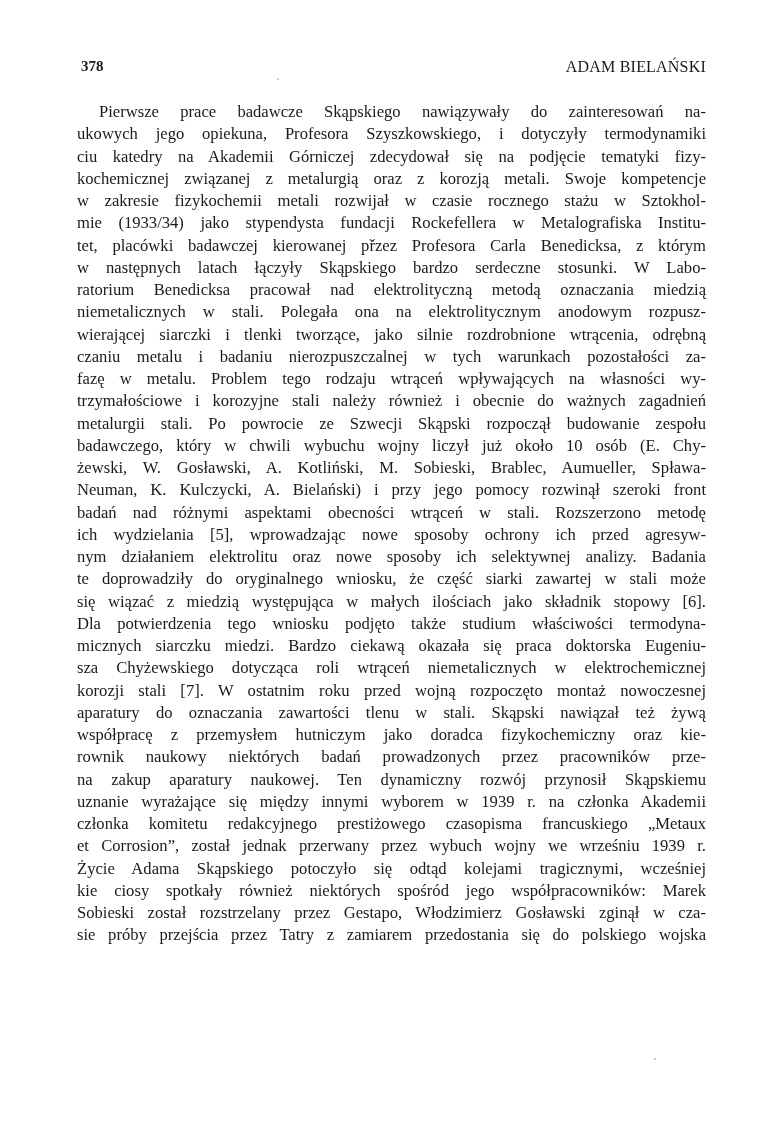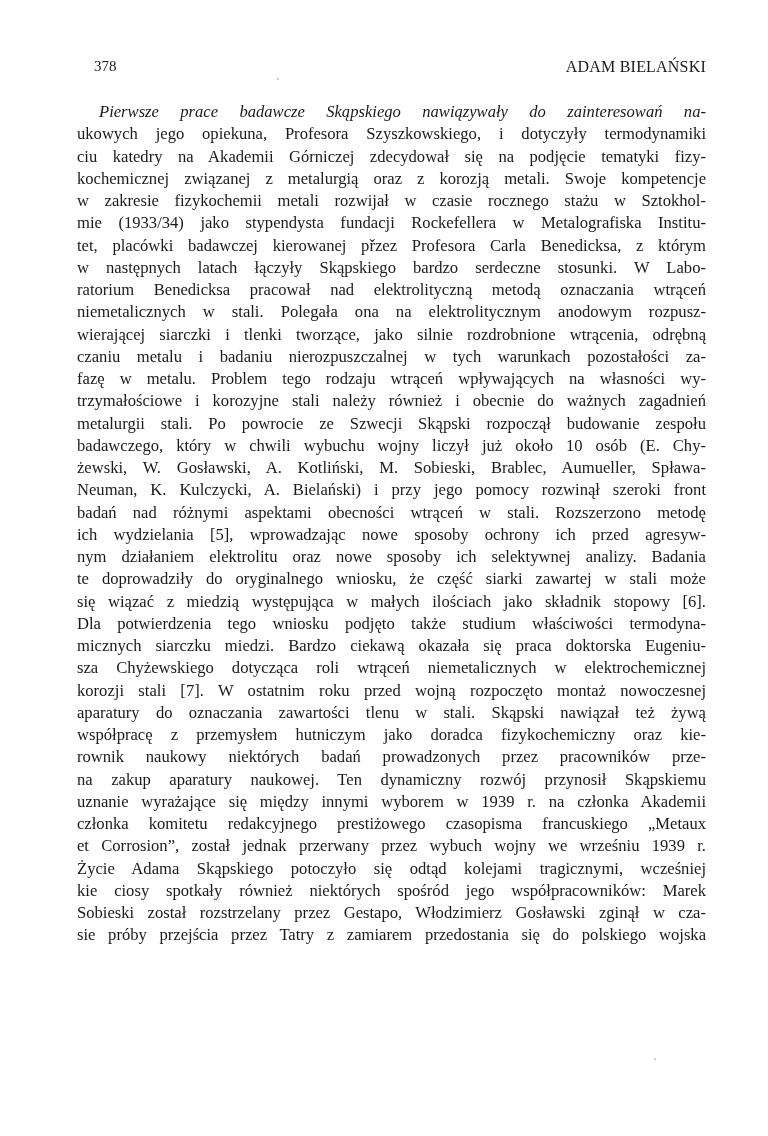--- a/index.html
+++ b/index.html
@@ -1,25 +1,25 @@
 <!DOCTYPE html>
 <html><head>
 <meta charset="utf-8">
 <style>
   html, body { margin: 0; padding: 0; background: #ffffff; }
   body { width: 768px; height: 1136px; position: relative; overflow: hidden; }
   .page { position: absolute; left: 0; top: 0; width: 768px; height: 1136px; background: #fff; }
   .header { position: absolute; left: 77px; top: 58px; width: 629px; height: 22px;
     font-family: "Liberation Serif", "DejaVu Serif", serif; font-size: 15px; color: #1a1a1a; }
-  .page-num { position: absolute; left: 17px; top: 0; }
+  .page-num { position: absolute; left: 4px; top: 0; font-weight: bold; }
   .running-head { position: absolute; right: 0; top: 0; font-size: 16px; letter-spacing: 0.2px; }
   .body-text { position: absolute; left: 77px; top: 101px; width: 629px;
     font-family: "Liberation Serif", "DejaVu Serif", serif; font-size: 16.6px; line-height: 22.25px; color: #1a1a1a; }
   .line { display: block; height: 22.25px; white-space: nowrap; text-align: justify; text-align-last: justify; }
-  .line.indent { padding-left: 22px; font-style: italic; }
+  .line.indent { padding-left: 22px; }
   .speck { position: absolute; width: 2px; height: 2px; background: #bbb; border-radius: 1px; }
 </style>
 </head>
 <body>
 
 <div class="page">
   <div class="header">
     <span class="page-num">378</span>
     <span class="running-head">ADAM BIELAŃSKI</span>
   </div>
@@ -27,21 +27,21 @@
 
   <div class="body-text">
     <span class="line indent">Pierwsze prace badawcze Skąpskiego nawiązywały do zainteresowań na-</span>
     <span class="line">ukowych jego opiekuna, Profesora Szyszkowskiego, i dotyczyły termodynamiki</span>
     <span class="line">ciu katedry na Akademii Górniczej zdecydował się na podjęcie tematyki fizy-</span>
     <span class="line">kochemicznej związanej z metalurgią oraz z korozją metali. Swoje kompetencje</span>
     <span class="line">w zakresie fizykochemii metali rozwijał w czasie rocznego stażu w Sztokhol-</span>
     <span class="line">mie (1933/34) jako stypendysta fundacji Rockefellera w Metalografiska Institu-</span>
     <span class="line">tet, placówki badawczej kierowanej přzez Profesora Carla Benedicksa, z którym</span>
     <span class="line">w następnych latach łączyły Skąpskiego bardzo serdeczne stosunki. W Labo-</span>
-    <span class="line">ratorium Benedicksa pracował nad elektrolityczną metodą oznaczania wtrąceń</span>
+    <span class="line">ratorium Benedicksa pracował nad elektrolityczną metodą oznaczania miedzią</span>
     <span class="line">niemetalicznych w stali. Polegała ona na elektrolitycznym anodowym rozpusz-</span>
     <span class="line">wierającej siarczki i tlenki tworzące, jako silnie rozdrobnione wtrącenia, odrębną</span>
     <span class="line">czaniu metalu i badaniu nierozpuszczalnej w tych warunkach pozostałości za-</span>
     <span class="line">fazę w metalu. Problem tego rodzaju wtrąceń wpływających na własności wy-</span>
     <span class="line">trzymałościowe i korozyjne stali należy również i obecnie do ważnych zagadnień</span>
     <span class="line">metalurgii stali. Po powrocie ze Szwecji Skąpski rozpoczął budowanie zespołu</span>
     <span class="line">badawczego, który w chwili wybuchu wojny liczył już około 10 osób (E. Chy-</span>
     <span class="line">żewski, W. Gosławski, A. Kotliński, M. Sobieski, Brablec, Aumueller, Spława-</span>
     <span class="line">Neuman, K. Kulczycki, A. Bielański) i przy jego pomocy rozwinął szeroki front</span>
     <span class="line">badań nad różnymi aspektami obecności wtrąceń w stali. Rozszerzono metodę</span>

